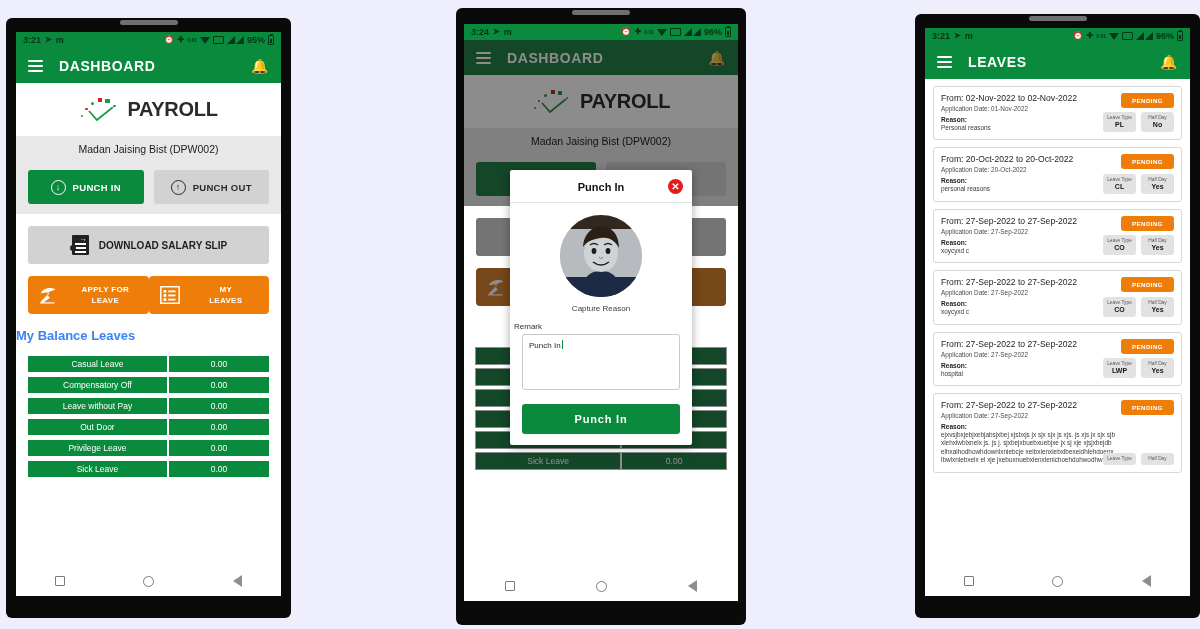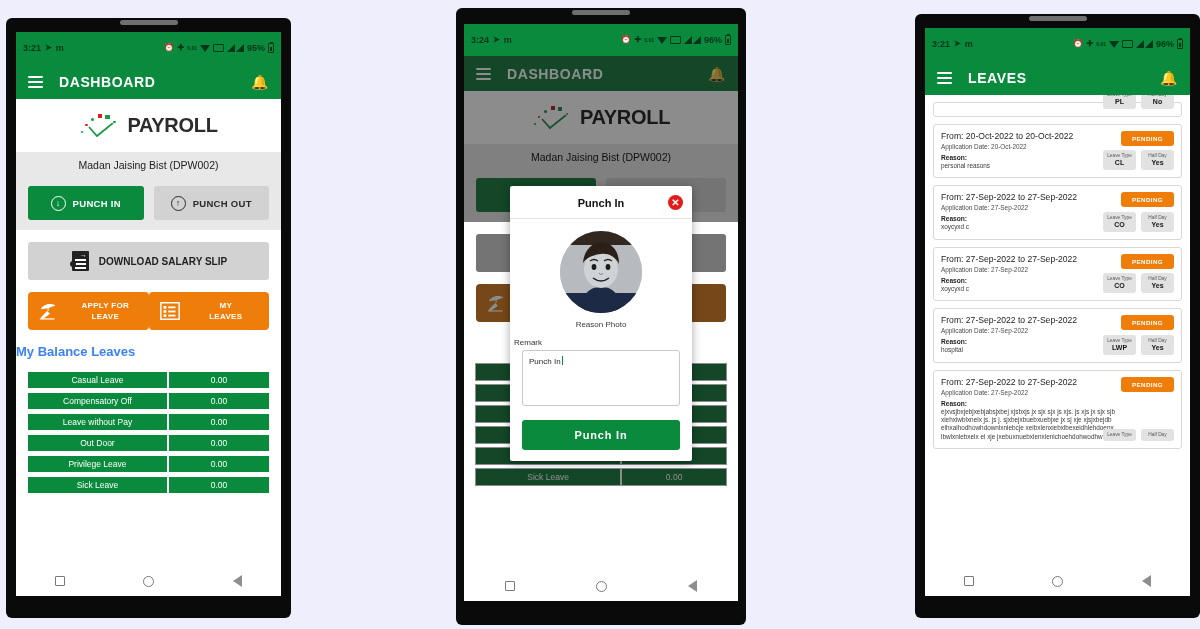--- a/index.html
+++ b/index.html
@@ -22,21 +22,21 @@
     width: 58px; height: 5px; background: #6f6f6f; border-radius: 3px;
   }
   .screen {
     position: absolute; left: 10px; right: 10px; top: 14px; bottom: 22px;
     background: #ffffff; overflow: hidden; display: flex; flex-direction: column;
   }
   .p2 .screen { left: 8px; right: 8px; top: 16px; bottom: 24px; }
 
   
   .statusbar {
-    height: 32px; background: #0a8a3c; color: #04361a;
+    height: 16px; background: #0a8a3c; color: #04361a;
     display: flex; align-items: center; justify-content: space-between;
     padding: 0 7px; font-size: 9px; font-weight: bold; flex: 0 0 auto;
   }
   .sb-left { display: flex; align-items: center; gap: 4px; }
   .sb-right { display: flex; align-items: center; gap: 3px; }
   .sb-ico { font-size: 8px; line-height: 1; display: inline-block; }
   .bars { display: inline-flex; align-items: flex-end; gap: 1px; }
   .bars i { display: block; width: 0; height: 0; border-style: solid;
             border-width: 0 0 8px 8px; border-color: transparent transparent #04361a transparent; }
   .batt { width: 6px; height: 10px; border: 1.2px solid #04361a; border-radius: 1px;
@@ -454,21 +454,21 @@
                 <ellipse cx="41" cy="38" rx="17" ry="19" fill="#cfd3d6"></ellipse>
                 <path d="M23 32 C24 16 36 11 41 11 C48 11 59 16 59 33 C55 25 48 22 41 23 C32 24 26 27 23 32 Z" fill="#2b2018"></path>
                 <ellipse cx="34" cy="36" rx="2.4" ry="3" fill="#1b1b1b"></ellipse>
                 <ellipse cx="48" cy="36" rx="2.4" ry="3" fill="#1b1b1b"></ellipse>
                 <path d="M30 30 Q34 27 38 30" stroke="#2b2018" stroke-width="1.4" fill="none"></path>
                 <path d="M44 30 Q48 27 52 30" stroke="#2b2018" stroke-width="1.4" fill="none"></path>
                 <path d="M39 42 Q41 45 43 42" stroke="#8a8d90" stroke-width="1.2" fill="none"></path>
                 <path d="M33 47 Q41 53 49 47" stroke="#1b1b1b" stroke-width="1.5" fill="none"></path>
               </svg>
             </div>
-            <div class="capture">Reason Photo</div>
+            <div class="capture">Capture Reason</div>
           </div>
           <div class="remark-label">Remark</div>
           <div class="remark-box">
             <span>Punch In</span><span class="caret"></span>
           </div>
           <div class="modal-cta">
             <span>Punch In</span>
           </div>
         </div>
       </div>
@@ -514,20 +514,29 @@
             <span></span>
             <span></span>
           </div>
         <div class="appbar-title">LEAVES</div>
         <div class="bell">🔔</div>
       </div>
 
       <div class="content">
         <div class="leaves" id="leaves-list">
             <div class="lcard">
+              <div class="lrow">
+                <div class="lleft">
+                  <div class="ldates">From: 02-Nov-2022 to 02-Nov-2022</div>
+                  <div class="lapp">Application Date: 01-Nov-2022</div>
+                  <div class="lreason-h">Reason:</div>
+                  <div class="lreason">Personal reasons</div>
+                </div>
+                <div class="badge">PENDING</div>
+              </div>
               <div class="chips">
                 <div class="chip">
                   <span class="ck">Leave Type</span>
                   <span class="cv">PL</span>
                 </div>
                 <div class="chip">
                   <span class="ck">Half Day</span>
                   <span class="cv">No</span>
                 </div>
               </div>

